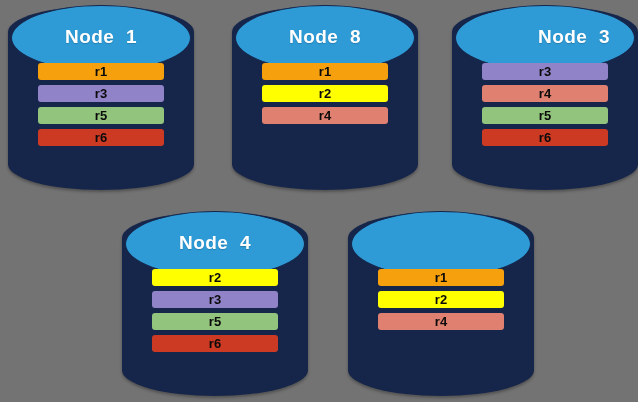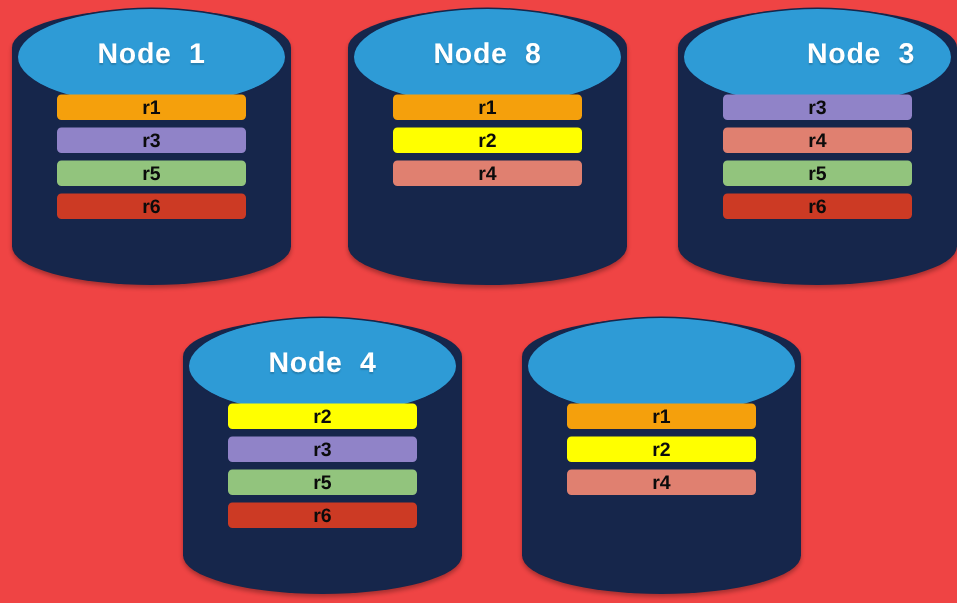--- a/index.html
+++ b/index.html
@@ -4,21 +4,21 @@
 <style>
   html, body {
     margin: 0;
     padding: 0;
     background: #ffffff;
   }
   #canvas {
     position: relative;
     width: 638px;
     height: 402px;
-    background: #ef4444;
+    background: #737373;
     overflow: hidden;
     font-family: "Liberation Sans", "DejaVu Sans", sans-serif;
   }
 
   
   .node {
     position: absolute;
   }
   .cyl-body {
     position: absolute;

